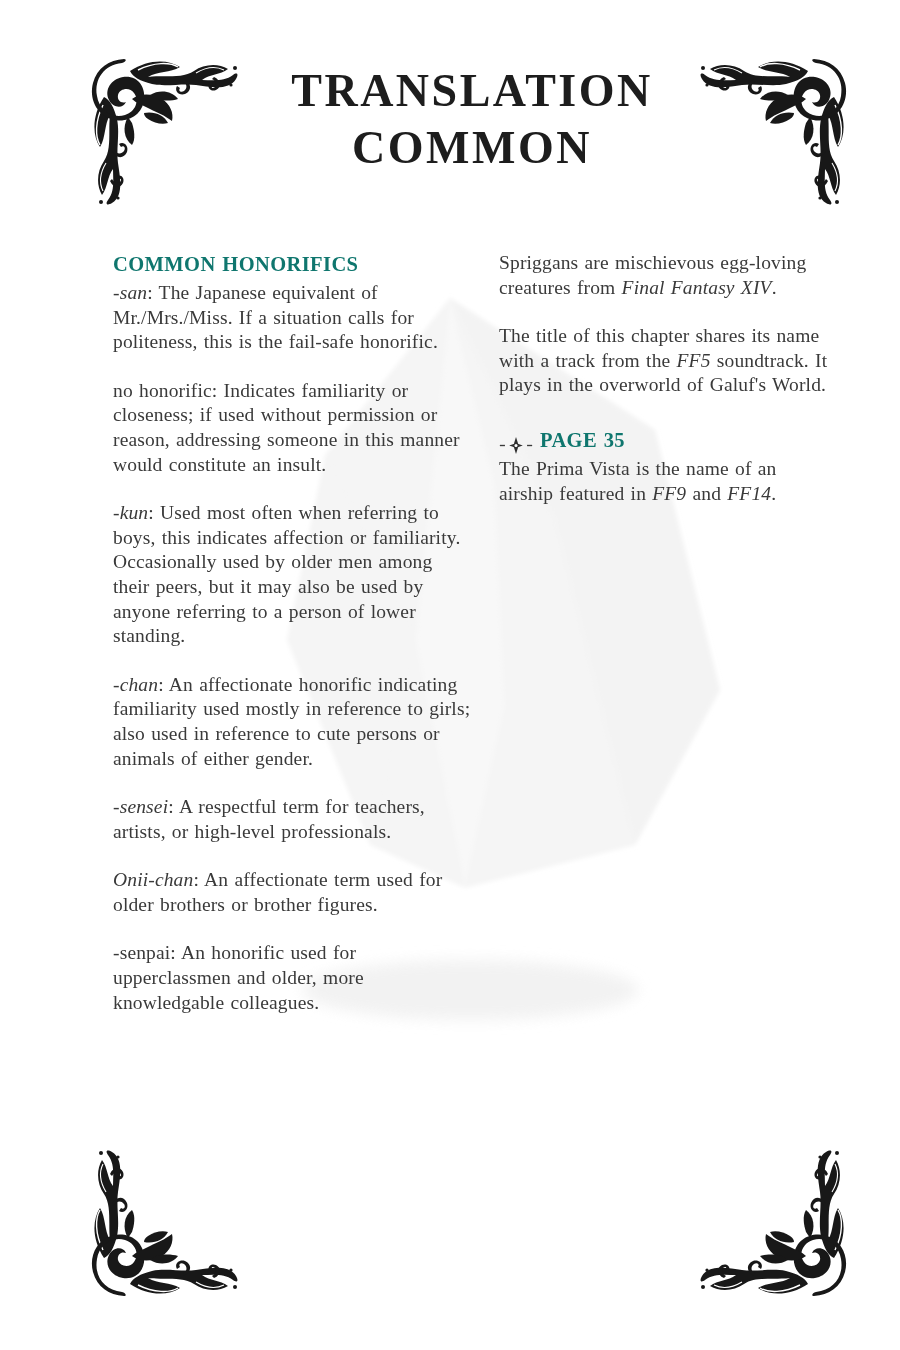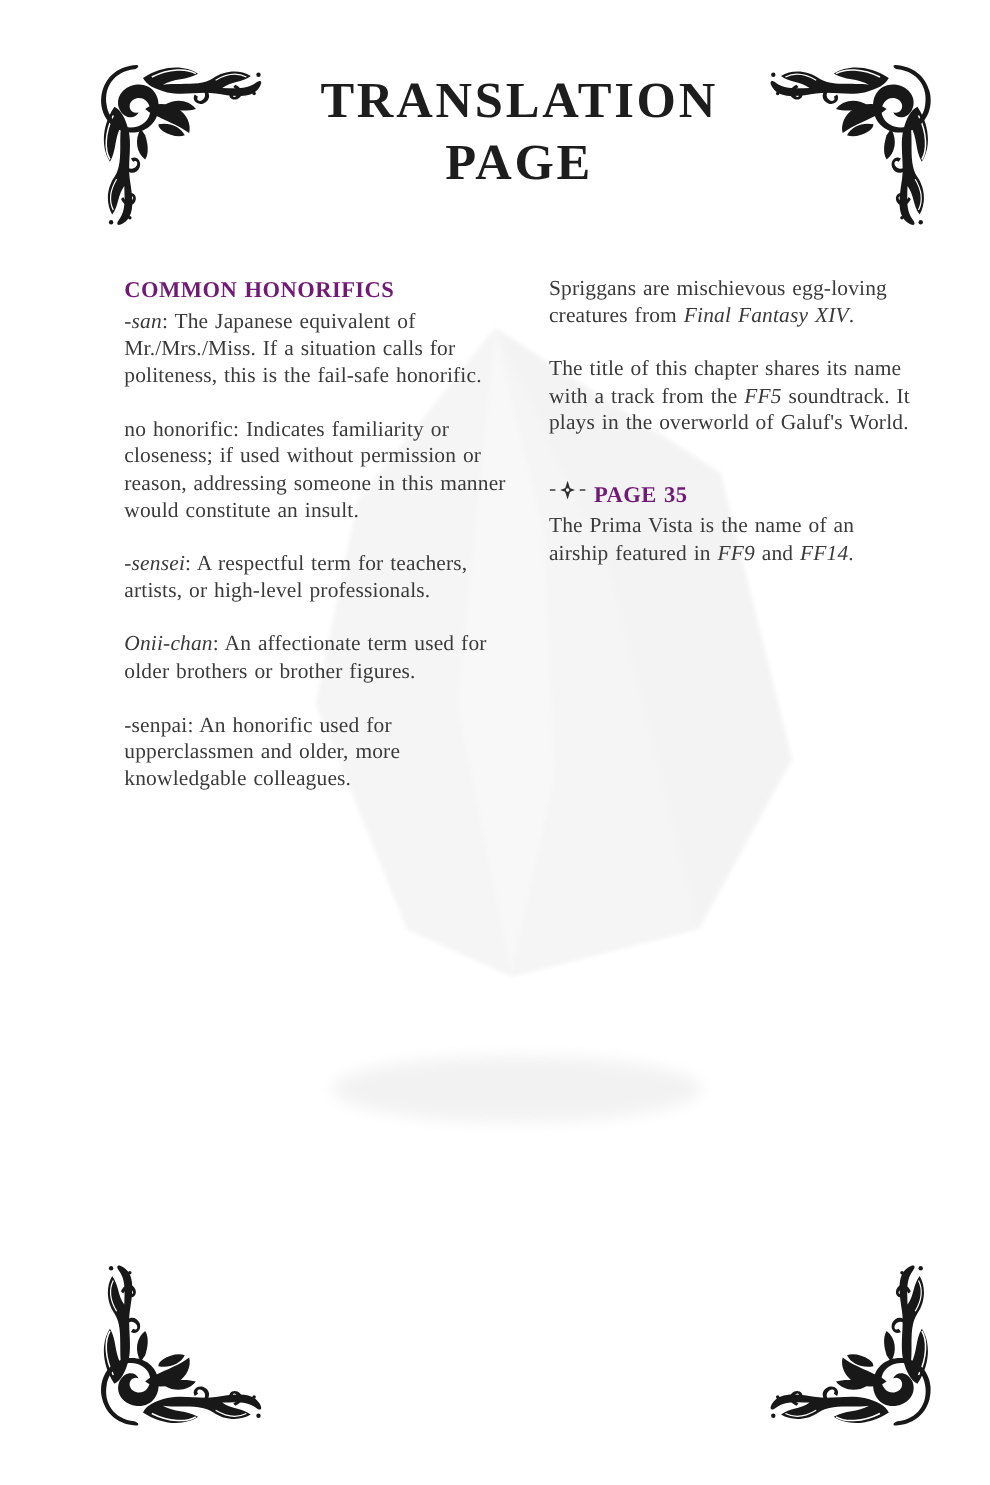--- a/index.html
+++ b/index.html
@@ -37,26 +37,26 @@
     position:absolute;left:113px;top:251px;width:720px;
     display:flex;gap:26px;
     color:#3a3a3a;
     font-size:19.5px;line-height:24.6px;
     word-spacing:0.06em;letter-spacing:0.15px;
   }
   .col-left{width:360px;}
   .col-right{width:334px;}
 
   .col-heading{
-    font-weight:bold;color:#701a75;
+    font-weight:bold;color:#0f766e;
     font-size:20.5px;line-height:27px;letter-spacing:0.4px;
     margin:0 0 3px 0;
-    display:flex;align-items:flex-start;gap:7px;
+    display:flex;align-items:flex-end;gap:7px;
   }
-  .section + .section .col-heading{margin-top:39px;}
+  .section + .section .col-heading{margin-top:29px;}
   p.para{margin:0 0 24px 0;}
   p.para:last-child{margin-bottom:0;}
   .it{font-style:italic;text-align:right;}
 
   .marker-icon{flex:0 0 auto;display:inline-block;}
 </style>
 </head>
 <body>
 
 <div class="page">
@@ -110,31 +110,33 @@
     </svg>
   <svg class="corner bl">
       <use href="#flourish"></use>
     </svg>
   <svg class="corner br">
       <use href="#flourish"></use>
     </svg>
 
   <div class="title">
     <div>TRANSLATION</div>
-    <div>PAGE</div>
+    <div>COMMON</div>
   </div>
 
   <div class="content">
 
     <div class="col-left">
       <div class="col-heading">
         <span>COMMON HONORIFICS</span>
       </div>
       <p class="para"><span class="it">-san</span><span>: The Japanese equivalent of Mr./Mrs./Miss. If a situation calls for politeness, this is the fail-safe honorific.</span></p>
       <p class="para"><span>no honorific: Indicates familiarity or closeness; if used without permission or reason, addressing someone in this manner would constitute an insult.</span></p>
+      <p class="para"><span class="it">-kun</span><span>: Used most often when referring to boys, this indicates affection or familiarity. Occasionally used by older men among their peers, but it may also be used by anyone referring to a person of lower standing.</span></p>
+      <p class="para"><span class="it">-chan</span><span>: An affectionate honorific indicating familiarity used mostly in reference to girls; also used in reference to cute persons or animals of either gender.</span></p>
       <p class="para"><span class="it">-sensei</span><span>: A respectful term for teachers, artists, or high-level professionals.</span></p>
       <p class="para"><span class="it">Onii-chan</span><span>: An affectionate term used for older brothers or brother figures.</span></p>
       <p class="para"><span>-senpai: An honorific used for upperclassmen and older, more knowledgable colleagues.</span></p>
     </div>
 
     <div class="col-right">
 
       <div class="section">
         <p class="para"><span>Spriggans are mischievous egg-loving creatures from </span><span class="it">Final Fantasy XIV</span><span>.</span></p>
         <p class="para"><span>The title of this chapter shares its name with a track from the </span><span class="it">FF5</span><span> soundtrack. It plays in the overworld of Galuf's World.</span></p>

